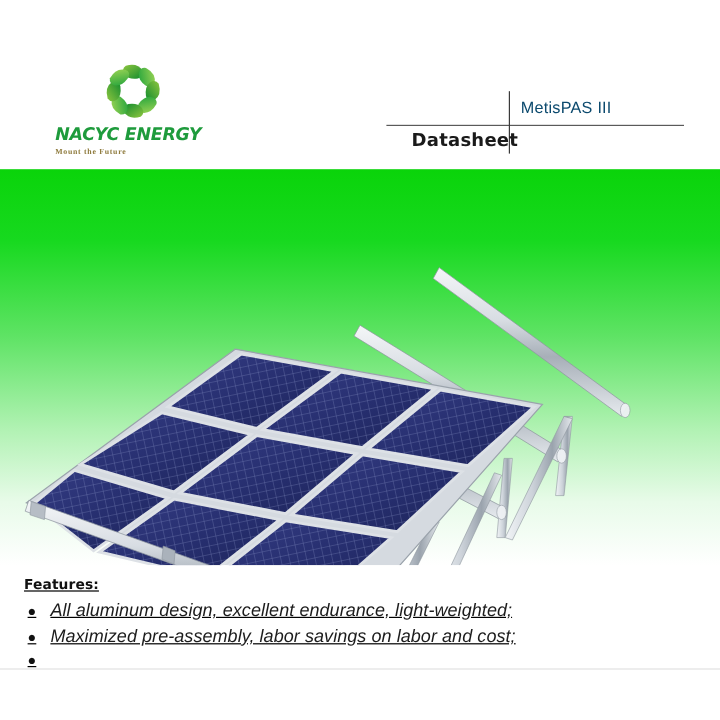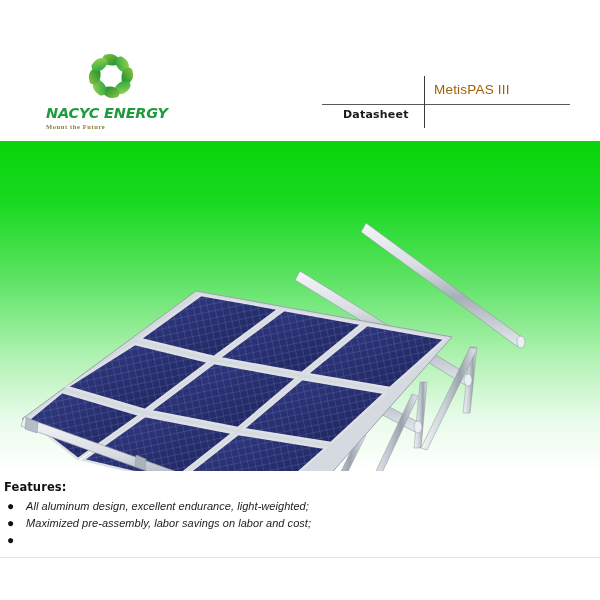--- a/index.html
+++ b/index.html
@@ -77,30 +77,30 @@
     width: 1px;
     height: 52px;
     background: #3a3a3a;
   }
   .model-name {
     position: absolute;
     left: 434px;
     top: 82px;
     font-family: "Liberation Sans", sans-serif;
     font-size: 13.5px;
-    color: #a16207;
+    color: #0c4a6e;
     letter-spacing: 0.2px;
     white-space: nowrap;
   }
   .doc-kind {
     position: absolute;
     left: 343px;
     top: 108px;
     font-family: "DejaVu Sans", sans-serif;
-    font-size: 11px;
+    font-size: 15px;
     font-weight: bold;
     color: #1a1a1a;
     letter-spacing: 0.2px;
     white-space: nowrap;
   }
 
   
   .hero {
     position: absolute;
     left: 0;
@@ -120,23 +120,24 @@
     position: absolute;
     left: 0; top: 0;
     width: 600px;
     height: 330px;
     display: block;
   }
 
   
   .features {
     position: absolute;
-    left: 0;
+    left: 16px;
     top: 480px;
     width: 584px;
+    text-decoration: underline;
   }
   .features-title {
     font-family: "DejaVu Sans", sans-serif;
     font-weight: bold;
     font-size: 11.5px;
     color: #111111;
     margin: 0 0 6px 4px;
     letter-spacing: 0.1px;
   }
   .feature-row {
@@ -150,21 +151,21 @@
     text-align: left;
     padding-left: 7px;
     font-size: 12px;
     line-height: 1;
     color: #111111;
     box-sizing: border-box;
   }
   .feature-text {
     font-family: "Liberation Sans", sans-serif;
     font-style: italic;
-    font-size: 11px;
+    font-size: 15px;
     color: #1c1c1c;
     letter-spacing: 0.05px;
   }
 
   .footrule {
     position: absolute;
     left: 0;
     top: 557px;
     width: 600px;
     height: 1px;

